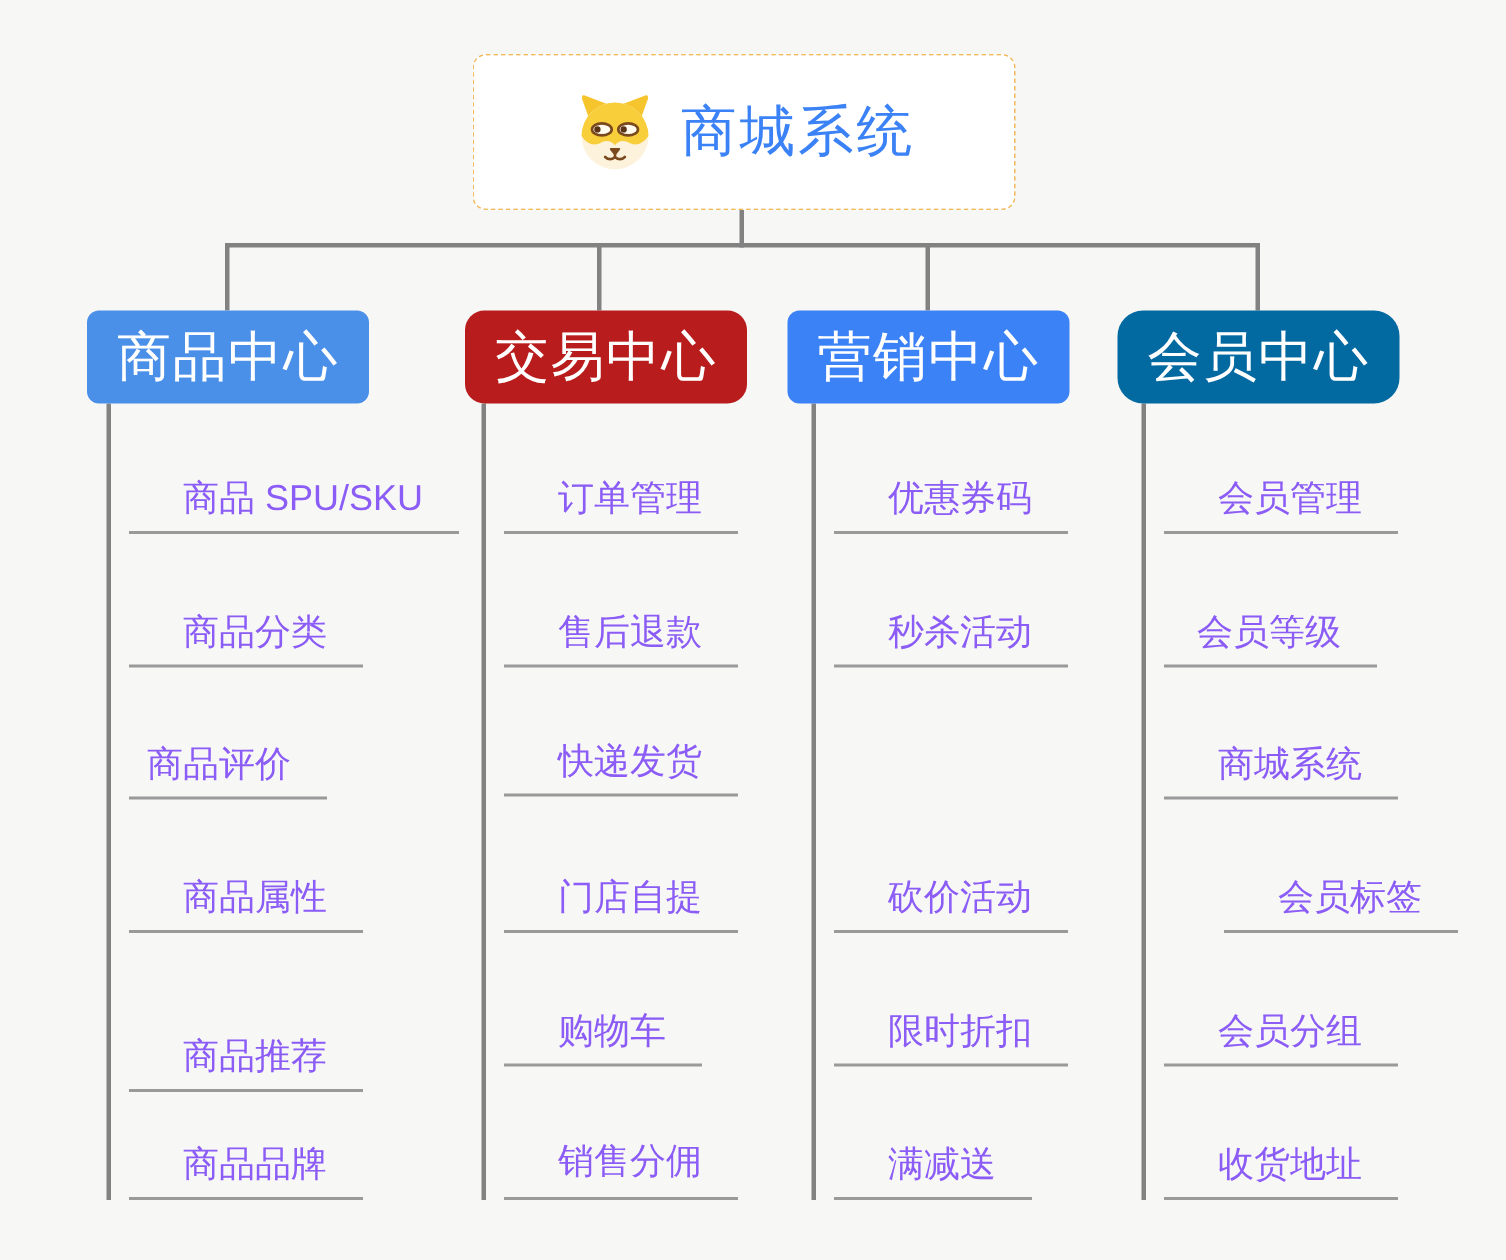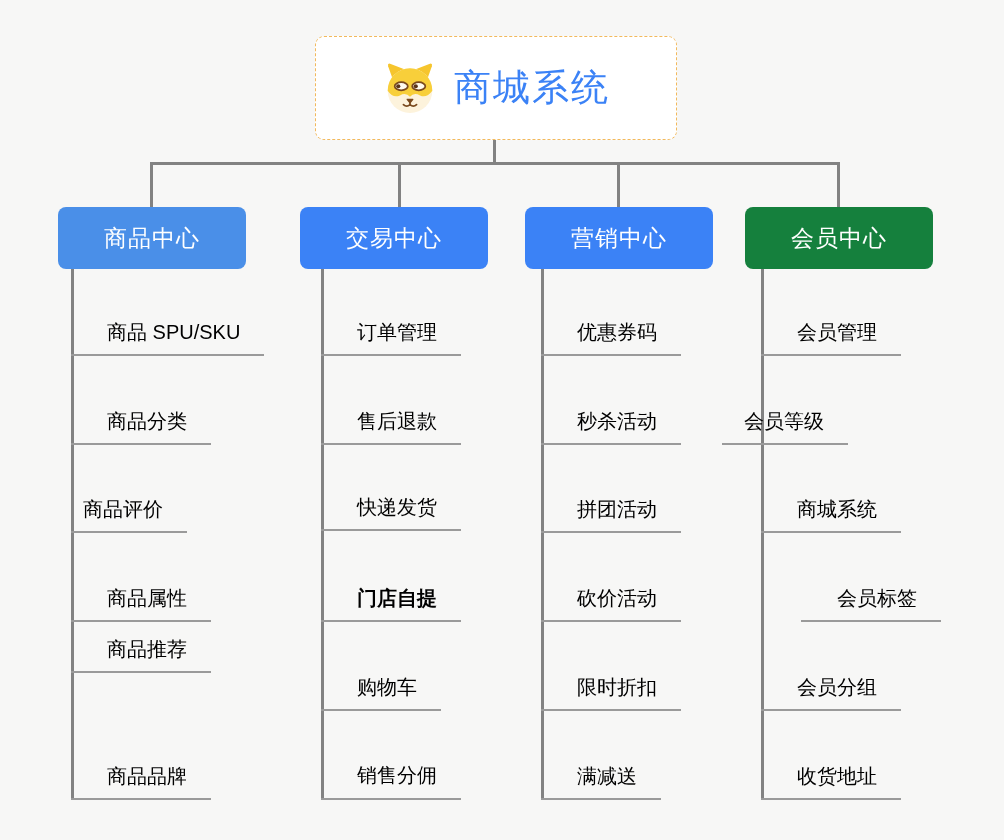--- a/index.html
+++ b/index.html
@@ -52,37 +52,38 @@
   .branch-node {
     position: absolute;
     top: 207px;
     width: 188px;
     height: 62px;
     border-radius: 8px;
     display: flex;
     align-items: center;
     justify-content: center;
     color: #ffffff;
-    font-size: 23px;
+    font-size: 36px;
     letter-spacing: 1px;
     cursor: pointer;
     white-space: nowrap;
   }
 
   
   .leaf {
     position: absolute;
     display: inline-block;
     padding: 0 24px 7px 36px;
-    font-size: 20px;
+    font-size: 24px;
     line-height: 29px;
-    color: #000000;
+    color: #8b5cf6;
     border-bottom: 2px solid #9a9a9a;
     white-space: nowrap;
     cursor: pointer;
+    margin-left: 15px;
   }
 </style>
 </head>
 <body>
 
 <div class="canvas">
 
   <div class="line v-line" style="left:493px; top:140px; height:25px;"></div>
   <div class="line h-line" style="left:150px; top:162px; width:690px;"></div>
   <div class="line v-line" style="left:150px; top:162px; height:45px;"></div>
@@ -109,51 +110,50 @@
         <path d="M28.8 45 L35.2 45 L32 49 Z" fill="#7a4a1e" stroke="#7a4a1e" stroke-width="1.5" stroke-linejoin="round"></path>
         <path d="M32 48.5 L32 51 M24.5 51 Q28.2 54.5 32 51 Q35.8 54.5 39.5 51" fill="none" stroke="#7a4a1e" stroke-width="2" stroke-linecap="round"></path>
       </svg>
     </span>
     <span class="root-title">商城系统</span>
   </div>
 
   <div class="branch-node" style="left: 58px; background-color: rgb(74, 143, 232);">
       <span>商品中心</span>
     </div>
-  <div class="branch-node" style="left: 300px; background-color: #3b82f6;">
+  <div class="branch-node" style="left: 310px; background-color: #b91c1c; border-radius: 13px;">
       <span>交易中心</span>
     </div>
   <div class="branch-node" style="left: 525px; background-color: #3b82f6;">
       <span>营销中心</span>
     </div>
-  <div class="branch-node" style="left: 745px; background-color: #15803d;">
+  <div class="branch-node" style="left: 745px; background-color: #0369a1; border-radius: 17px;">
       <span>会员中心</span>
     </div>
 
   <div class="leaf" style="left:71px; top:318px;">商品 SPU/SKU</div>
   <div class="leaf" style="left:71px; top:407px;">商品分类</div>
   <div class="leaf" style="left:71px; top:495px;padding-left:12px;">商品评价</div>
   <div class="leaf" style="left:71px; top:584px;">商品属性</div>
-  <div class="leaf" style="left:71px; top:635px;">商品推荐</div>
+  <div class="leaf" style="left:71px; top:690px;">商品推荐</div>
   <div class="leaf" style="left:71px; top:762px;">商品品牌</div>
 
   <div class="leaf" style="left:321px; top:318px;">订单管理</div>
   <div class="leaf" style="left:321px; top:407px;">售后退款</div>
   <div class="leaf" style="left:321px; top:493px;">快递发货</div>
-  <div class="leaf" style="left:321px; top:584px;font-weight:bold;">门店自提</div>
+  <div class="leaf" style="left:321px; top:584px;">门店自提</div>
   <div class="leaf" style="left:321px; top:673px;">购物车</div>
   <div class="leaf" style="left:321px; top:762px;font-family:Liberation Mono, monospace;">销售分佣</div>
 
   <div class="leaf" style="left:541px; top:407px;">秒杀活动</div>
   <div class="leaf" style="left:541px; top:318px;">优惠券码</div>
-  <div class="leaf" style="left:541px; top:495px;">拼团活动</div>
   <div class="leaf" style="left:541px; top:584px;">砍价活动</div>
   <div class="leaf" style="left:541px; top:673px;">限时折扣</div>
   <div class="leaf" style="left:541px; top:762px;">满减送</div>
 
   <div class="leaf" style="left:761px; top:318px;">会员管理</div>
-  <div class="leaf" style="left:722px; top:407px;padding-left:22px;">会员等级</div>
+  <div class="leaf" style="left:761px; top:407px;padding-left:22px;">会员等级</div>
   <div class="leaf" style="left:761px; top:495px;">商城系统</div>
   <div class="leaf" style="left:801px; top:584px;">会员标签</div>
   <div class="leaf" style="left:761px; top:673px;">会员分组</div>
   <div class="leaf" style="left:761px; top:762px;">收货地址</div>
 
 </div>
 
 </body></html>

